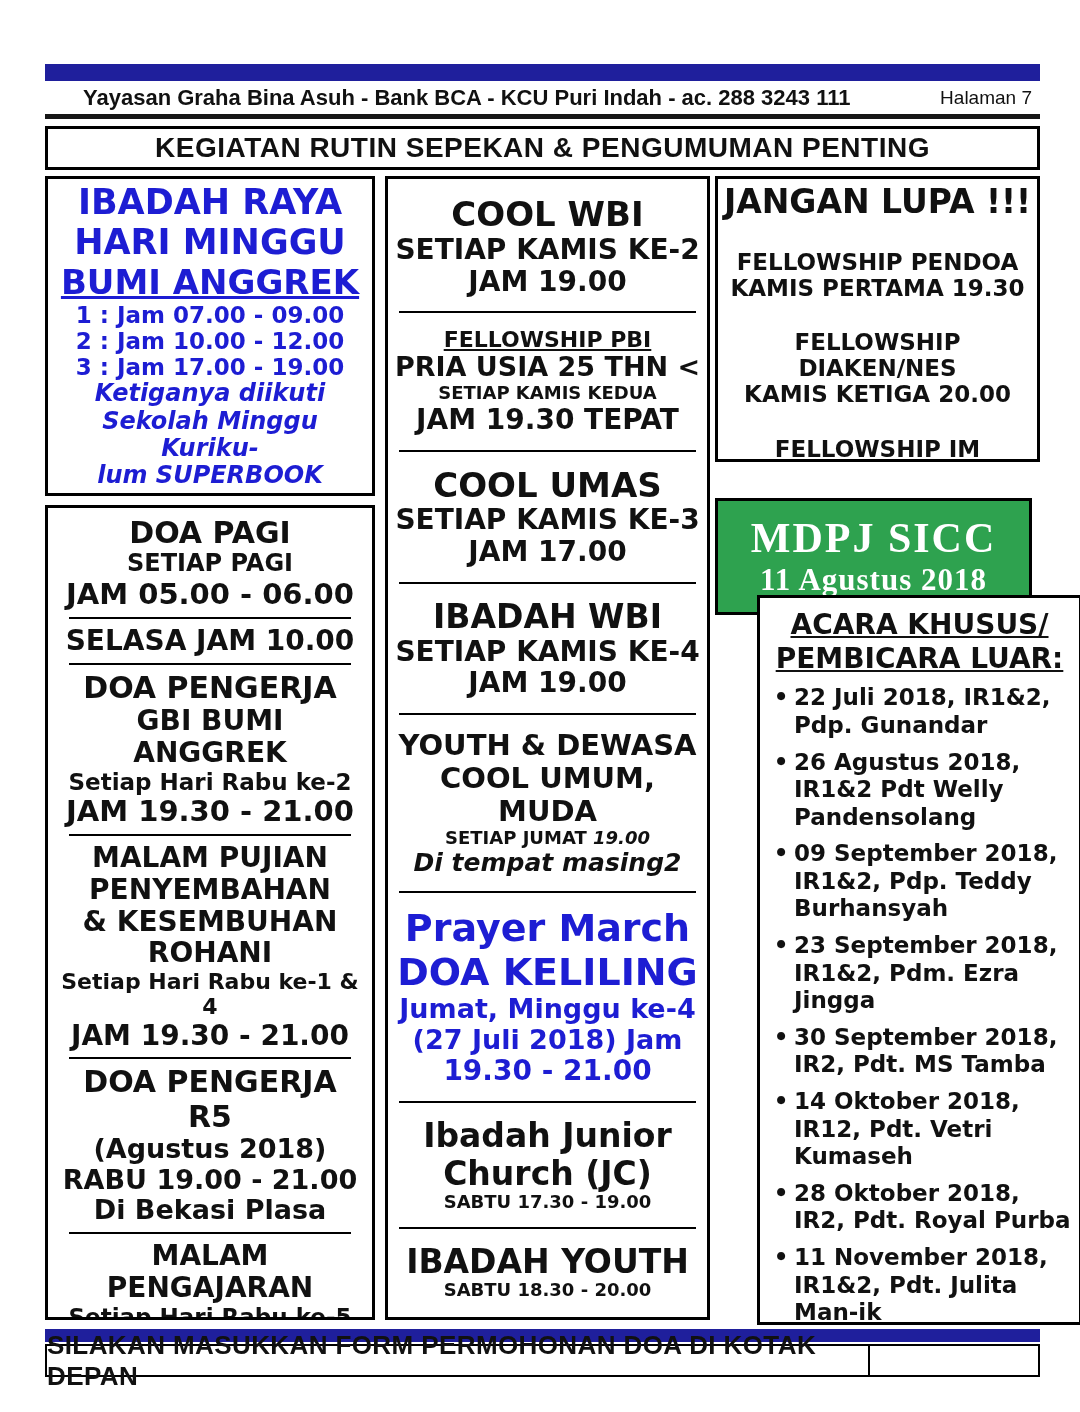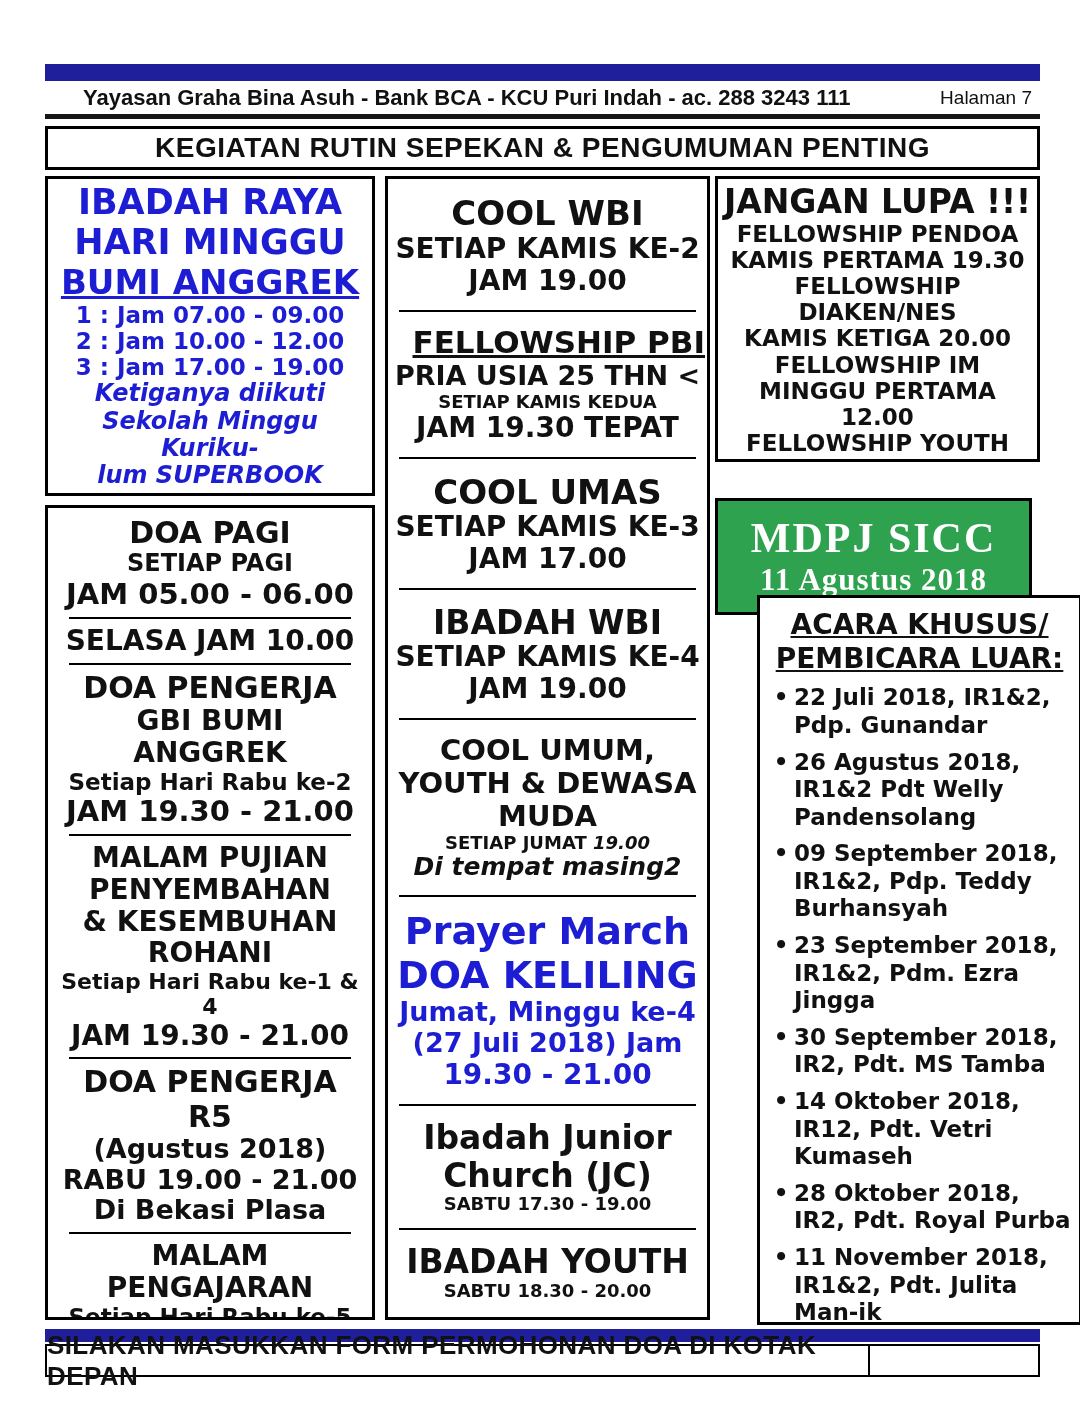--- a/index.html
+++ b/index.html
@@ -17,32 +17,32 @@
   .pageno  { font-family:"Liberation Sans", sans-serif; font-size:19px; padding-right:8px; white-space:nowrap; }
   .rule    { top:114px; left:45px; width:995px; height:5px; background:#161616; }
   .titlebox{ top:126px; left:45px; width:995px; height:44px; border:3px solid #000;
              display:flex; align-items:center; justify-content:center;
              font-family:"Liberation Sans", sans-serif; font-weight:bold; font-size:28px; letter-spacing:.5px; }
   .box { border:3px solid #000; background:#fff; display:flex; flex-direction:column;
          align-items:stretch; text-align:center; overflow:hidden; }
   .leftbox1 { top:176px; left:45px;  width:330px; height:320px; justify-content:space-evenly; padding:4px 2px; }
   .leftbox2 { top:505px; left:45px;  width:330px; height:815px; justify-content:space-evenly; padding:6px 12px; }
   .midbox   { top:176px; left:385px; width:325px; height:1144px; justify-content:space-evenly; padding:6px 2px; }
-  .rbox1    { top:176px; left:715px; width:325px; height:286px; justify-content:space-evenly; padding:4px 2px; }
+  .rbox1    { top:176px; left:715px; width:325px; height:286px; justify-content:space-evenly; padding:4px 2px;gap:28px; }
   .greenbox { top:470px; left:715px; width:317px; height:117px; background:#2ea24f; color:#fff;
               justify-content:center; font-family:"Liberation Serif", serif; font-weight:bold;margin-top:28px; }
   .rbox2    { top:595px; left:757px; width:325px; height:730px; text-align:left; padding:10px 6px 6px 6px; justify-content:flex-start; }
   .sep  { height:2px; background:#000; width:94%; margin:4px auto; flex:none; }
   .blue { color:#1d1dd3; }
   .b    { font-weight:bold; line-height:1.14; }
   .i    { font-style:italic; }
   .u    { text-decoration:underline; }
   .t42{font-size:42px; letter-spacing:2px; line-height:1.1;}
   .t38{font-size:38px;} .t35{font-size:35px;} .t34{font-size:34px;} .t33{font-size:33px;}
-  .t31{font-size:31px;text-align:right;} .t30{font-size:30px;} .t29{font-size:29px;} .t28{font-size:28px;}
+  .t31{font-size:22px;} .t30{font-size:30px;} .t29{font-size:29px;} .t28{font-size:28px;}
   .t27{font-size:27px;} .t26{font-size:18px;} .t25{font-size:25px;} .t24{font-size:24px;}
   .t23{font-size:23px;} .t22{font-size:22px;}
   .gdate{font-size:31px; letter-spacing:1px;}
   .sec { padding:2px 0; }
   .acara-h { text-align:center; font-weight:bold; font-size:28px; line-height:1.22; margin-bottom:8px; }
   .bullet { display:flex; margin:0 0 9px 2px; }
   .bullet .dot { width:26px; flex:none; font-weight:bold; font-size:23px; line-height:1.2; text-align:center; }
   .bullet .btxt { font-weight:bold; font-size:23px; line-height:1.2; white-space:pre-wrap; }
   .footbox { top:1344px; left:45px; width:995px; height:33px; border:2px solid #000; display:flex; }
   .footmain { flex:1; border-right:2px solid #000; display:flex; align-items:center; justify-content:center;
@@ -138,22 +138,22 @@
       <div class="b t28">JAM 17.00</div>
     </div>
     <div class="sep"></div>
     <div class="sec">
       <div class="b t33">IBADAH WBI</div>
       <div class="b t28">SETIAP KAMIS KE-4</div>
       <div class="b t28">JAM 19.00</div>
     </div>
     <div class="sep"></div>
     <div class="sec">
+      <div class="b t29">YOUTH &amp; DEWASA</div>
       <div class="b t29">COOL UMUM,</div>
-      <div class="b t29">YOUTH &amp; DEWASA</div>
       <div class="b t29">MUDA</div>
       <div class="b t26">
         <span>SETIAP JUMAT</span>
         <span class="i">19.00</span>
       </div>
       <div class="b i t25">Di tempat masing2</div>
     </div>
     <div class="sep"></div>
     <div class="sec">
       <div class="b blue t38">Prayer March</div>

